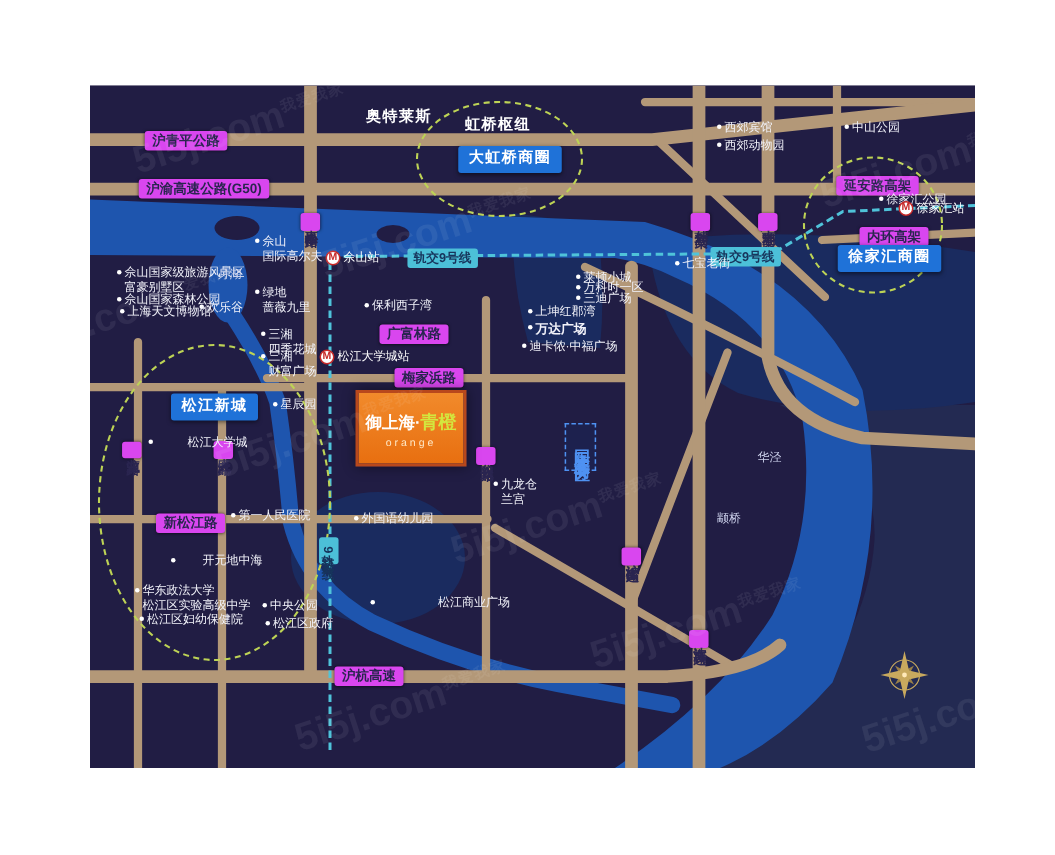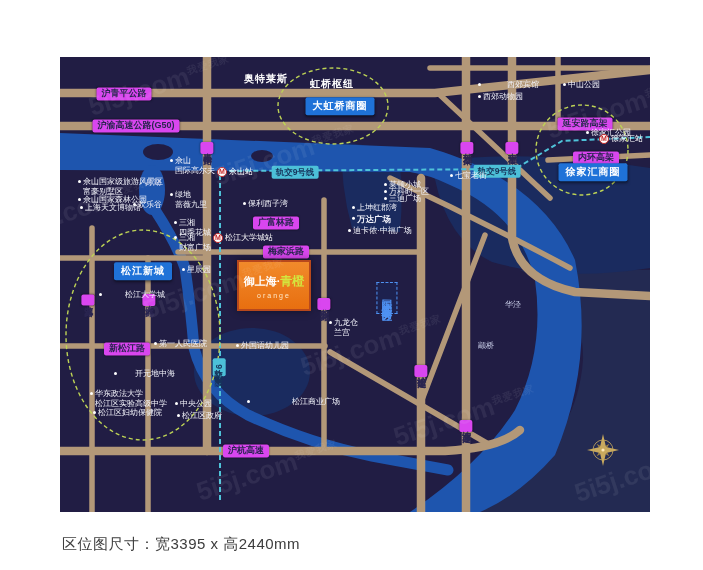--- a/index.html
+++ b/index.html
@@ -111,21 +111,21 @@
         <div class="lbl road-tag-v" style="left: 89px; top: 243px;"><span class="txt">人民北路</span></div>
         <div class="lbl metro-tag" style="left: 235px; top: 115px;"><span class="txt">轨交9号线</span></div>
         <div class="lbl metro-tag" style="left: 437px; top: 114px;"><span class="txt">轨交9号线</span></div>
         <div class="lbl metro-tag-v" style="left: 159px; top: 310px;"><span class="txt">轨交9号线</span></div>
         <div class="lbl blue-box" style="left: 280px; top: 49px;"><span class="txt">大虹桥商圈</span></div>
         <div class="lbl blue-box" style="left: 533px; top: 115px;"><span class="txt">徐家汇商圈</span></div>
         <div class="lbl blue-box" style="left: 83px; top: 214px;"><span class="txt">松江新城</span></div>
         <div class="lbl zone-v" style="left: 327px; top: 241px;"><span class="txt">国际生态商务区</span></div>
         <div class="lbl area-bold" style="left: 206px; top: 22px;"><span class="txt">奥特莱斯</span></div>
         <div class="lbl area-bold" style="left: 272px; top: 27px;"><span class="txt">虹桥枢纽</span></div>
-        <div class="lbl poi left" style="left: 418px; top: 28px; gap: 24px;">
+        <div class="lbl poi left" style="left: 418px; top: 28px;">
           <span class="dot"></span>
           <span class="txt">西郊宾馆</span>
         </div>
         <div class="lbl poi left" style="left: 418px; top: 40px;">
           <span class="dot"></span>
           <span class="txt">西郊动物园</span>
         </div>
         <div class="lbl poi left" style="left: 503px; top: 28px;">
           <span class="dot"></span>
           <span class="txt">中山公园</span>
@@ -269,14 +269,13 @@
       </div>
 
     <div class="project">
       <div class="line1">
         <span>御上海</span><span>·</span><span class="accent">青橙</span>
       </div>
       <div class="sub">orange</div>
     </div>
   </div>
 
-  <div class="caption">区位图尺寸：宽3395 x 高2440mm</div>
 </div>
 
 </body></html>

